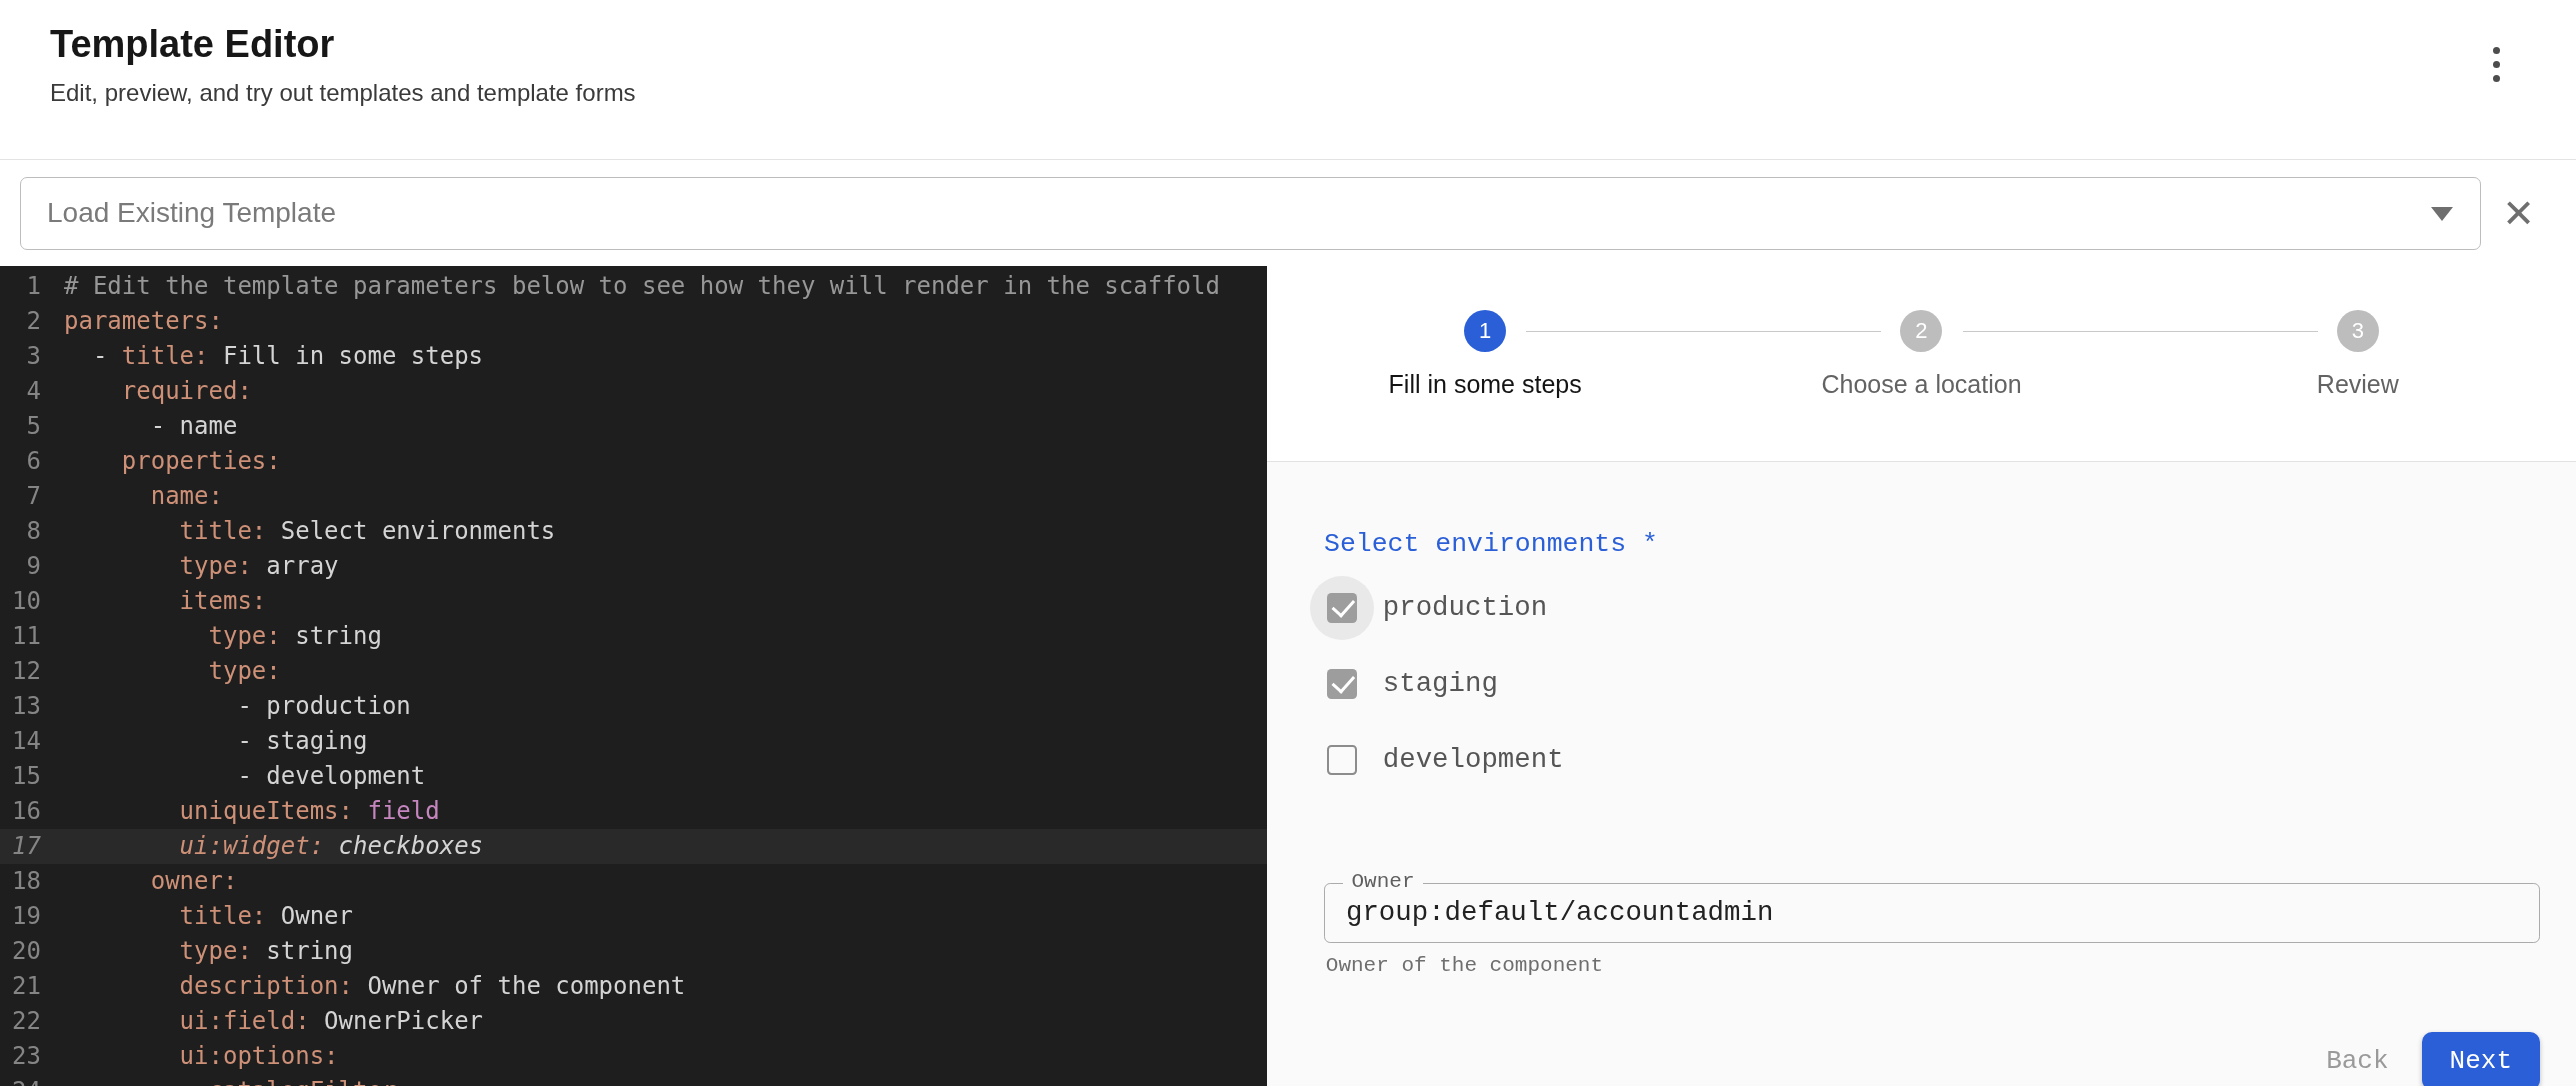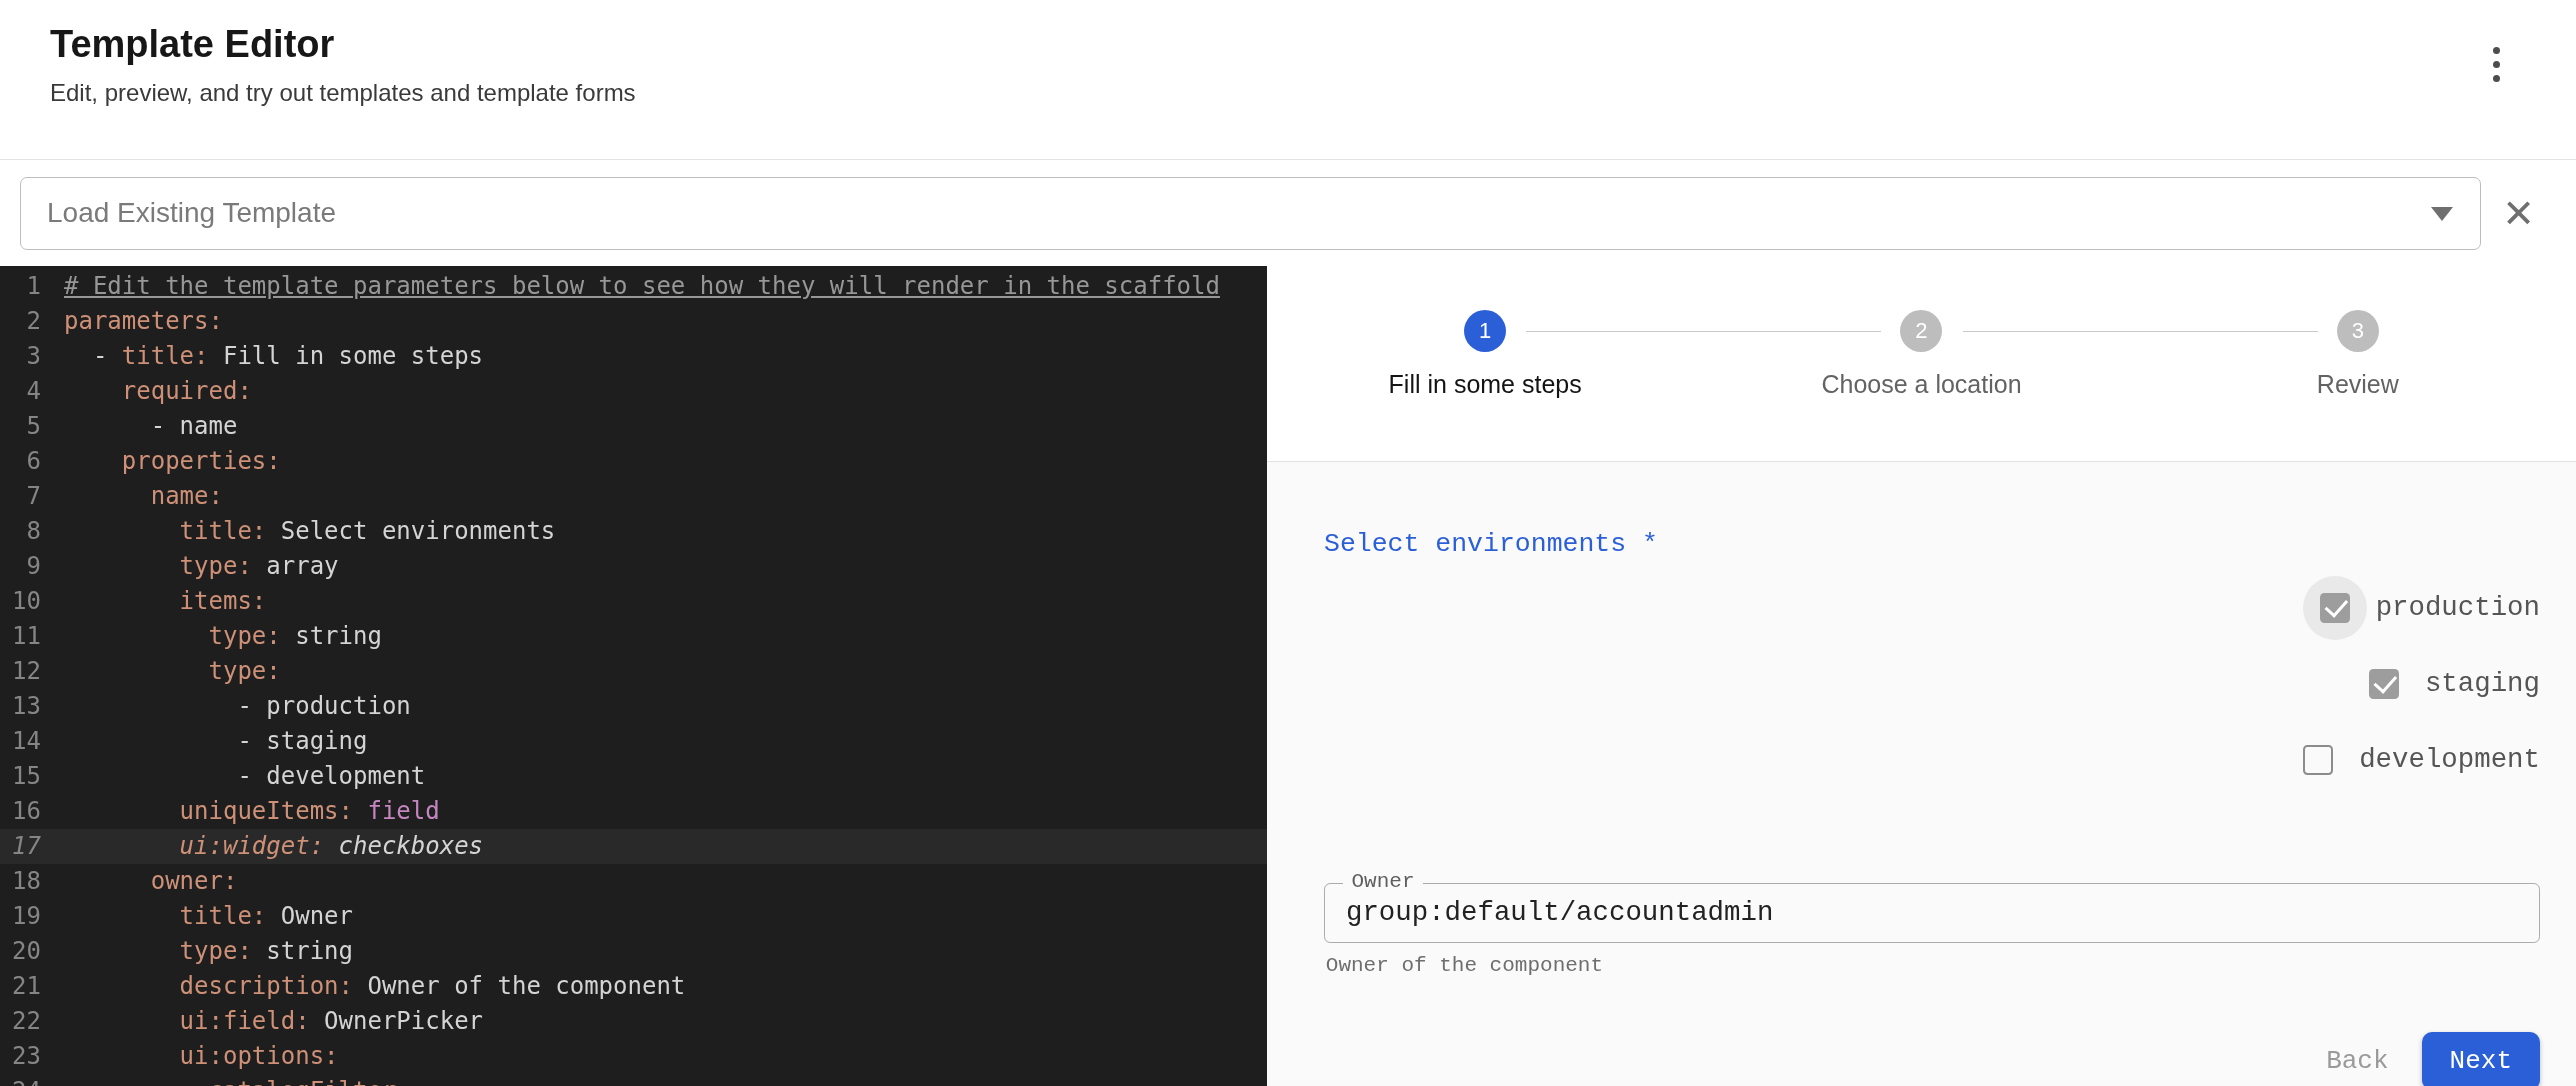--- a/index.html
+++ b/index.html
@@ -40,41 +40,41 @@
   .main{display:flex;height:847px;}
 
   
   .editor{width:1267px;flex:0 0 auto;background:var(--editor-bg);overflow:hidden;font-family:"DejaVu Sans Mono", monospace;font-size:24px;padding-top:2.7px;box-sizing:border-box;cursor:text;}
   .code-row{height:35px;line-height:35px;white-space:pre;display:flex;}
   .code-row.current{background:var(--editor-current-line);font-style:italic;}
   .ln{width:41px;text-align:right;color:var(--line-number);flex:0 0 auto;}
   .code-text{margin-left:23px;}
   .tok-key{color:var(--token-key);}
   .tok-plain{color:var(--token-plain);}
-  .tok-comment{color:var(--token-comment);text-decoration:underline;}
+  .tok-comment{color:var(--token-comment);}
   .tok-bool{color:var(--token-bool);}
 
   
   .panel{flex:1;display:flex;flex-direction:column;background:#fff;}
   .stepper{height:195px;flex:0 0 auto;box-sizing:border-box;padding-top:44px;position:relative;}
   .steps{display:flex;}
   .step{flex:1;display:flex;flex-direction:column;align-items:center;}
   .step-circle{width:42px;height:42px;border-radius:50%;background:var(--step-inactive);color:#fff;font-size:22px;display:flex;align-items:center;justify-content:center;}
   .step.active .step-circle{background:var(--accent);}
   .step-label{margin-top:17.7px;font-size:25px;color:#636363;}
   .step.active .step-label{color:#141414;font-weight:500;}
   .connector{position:absolute;top:65px;height:0;border-top:1.8px solid #c9c9c9;}
   .connector.c1{left:calc(16.666% + 41px);width:calc(33.333% - 81px);}
   .connector.c2{left:calc(50% + 41px);width:calc(33.333% - 81px);}
 
   
   .form{flex:1;background:var(--form-bg);border-top:0.9px solid #e2e2e2;box-sizing:border-box;padding:0 36px 0 57px;display:flex;flex-direction:column;font-family:Liberation Mono, monospace;}
   .env-label{margin-top:67px;font-size:26.5px;font-weight:500;color:var(--accent);}
   .env-list{margin-top:10.6px;}
-  .cb-row{display:flex;align-items:center;height:76px;cursor:pointer;justify-content:flex-end;}
+  .cb-row{display:flex;align-items:center;height:76px;cursor:pointer;}
   .cb-wrap{width:64px;height:64px;margin-left:-14px;display:flex;align-items:center;justify-content:center;border-radius:50%;flex:0 0 auto;}
   .cb-wrap.ripple{background:#e9e9e9;}
   .cb{width:30px;height:30px;border-radius:4.4px;box-sizing:border-box;position:relative;}
   .cb.checked{background:var(--checkbox-checked);}
   .cb.unchecked{border:2.7px solid #8c8c8c;background:transparent;}
   .check-mark{position:absolute;left:9.7px;top:2.7px;width:9.7px;height:17.7px;border:solid #fff;border-width:0 3.5px 3.5px 0;transform:rotate(42deg);}
   .cb-label{margin-left:8.8px;font-size:27.4px;color:#555;}
 
   .owner-field{margin-top:85px;position:relative;height:58px;border:0.9px solid #ababab;border-radius:6.2px;}
   .owner-label{position:absolute;top:-13.3px;left:17.7px;padding:0 8.8px;background:var(--form-bg);font-size:21px;color:#5f5f5f;}

